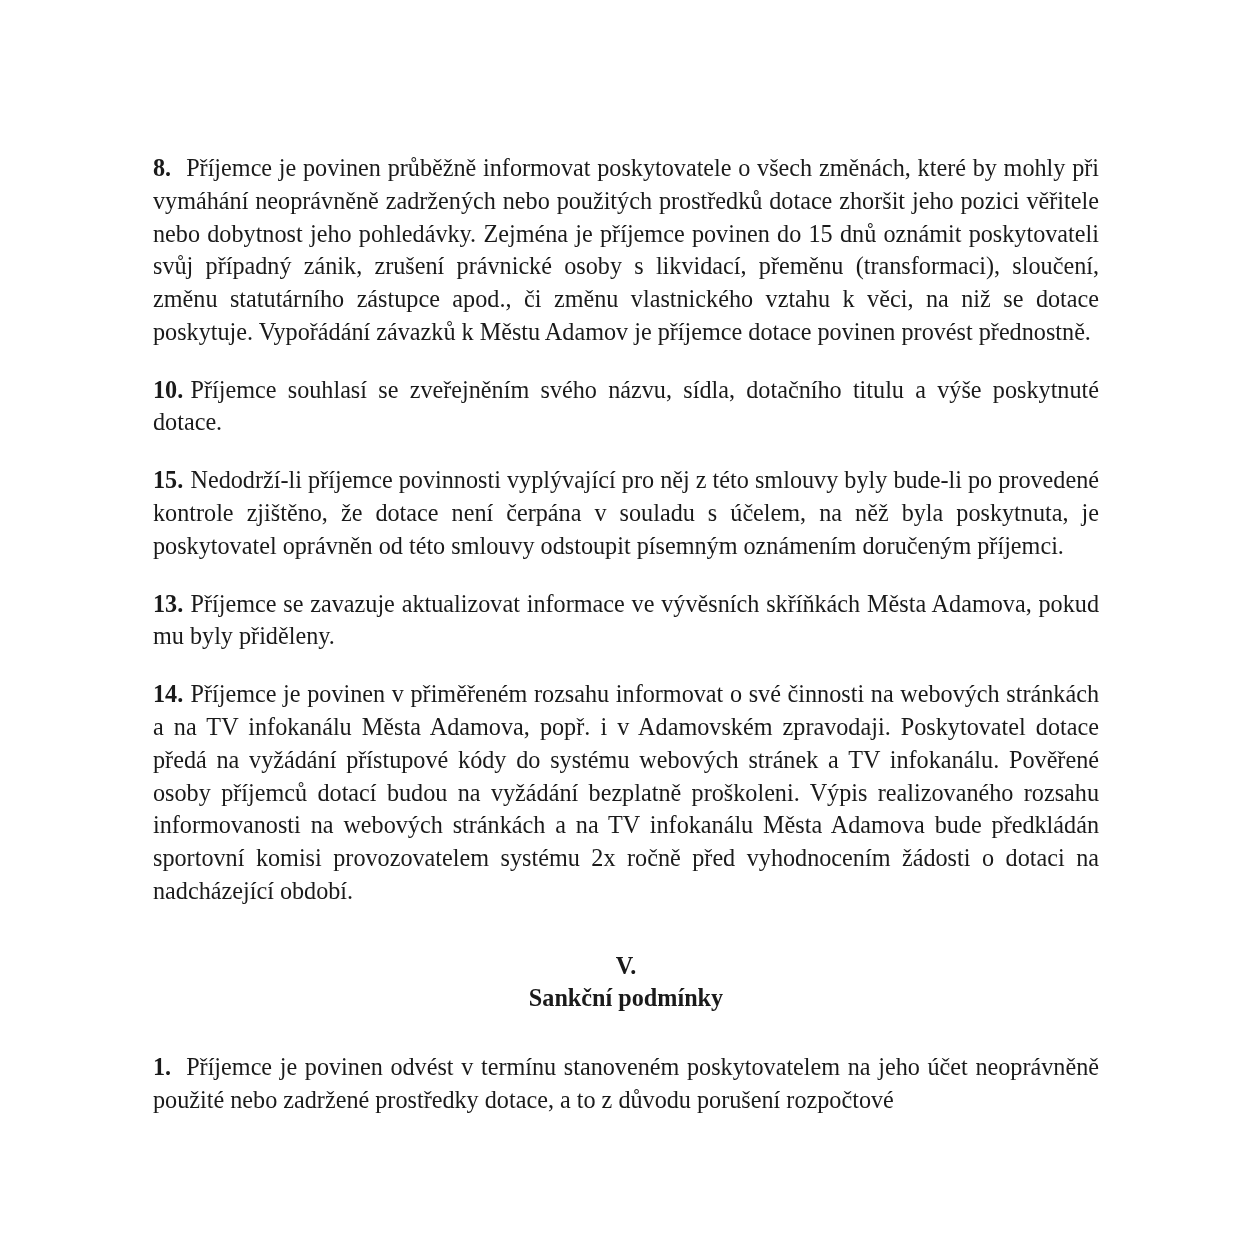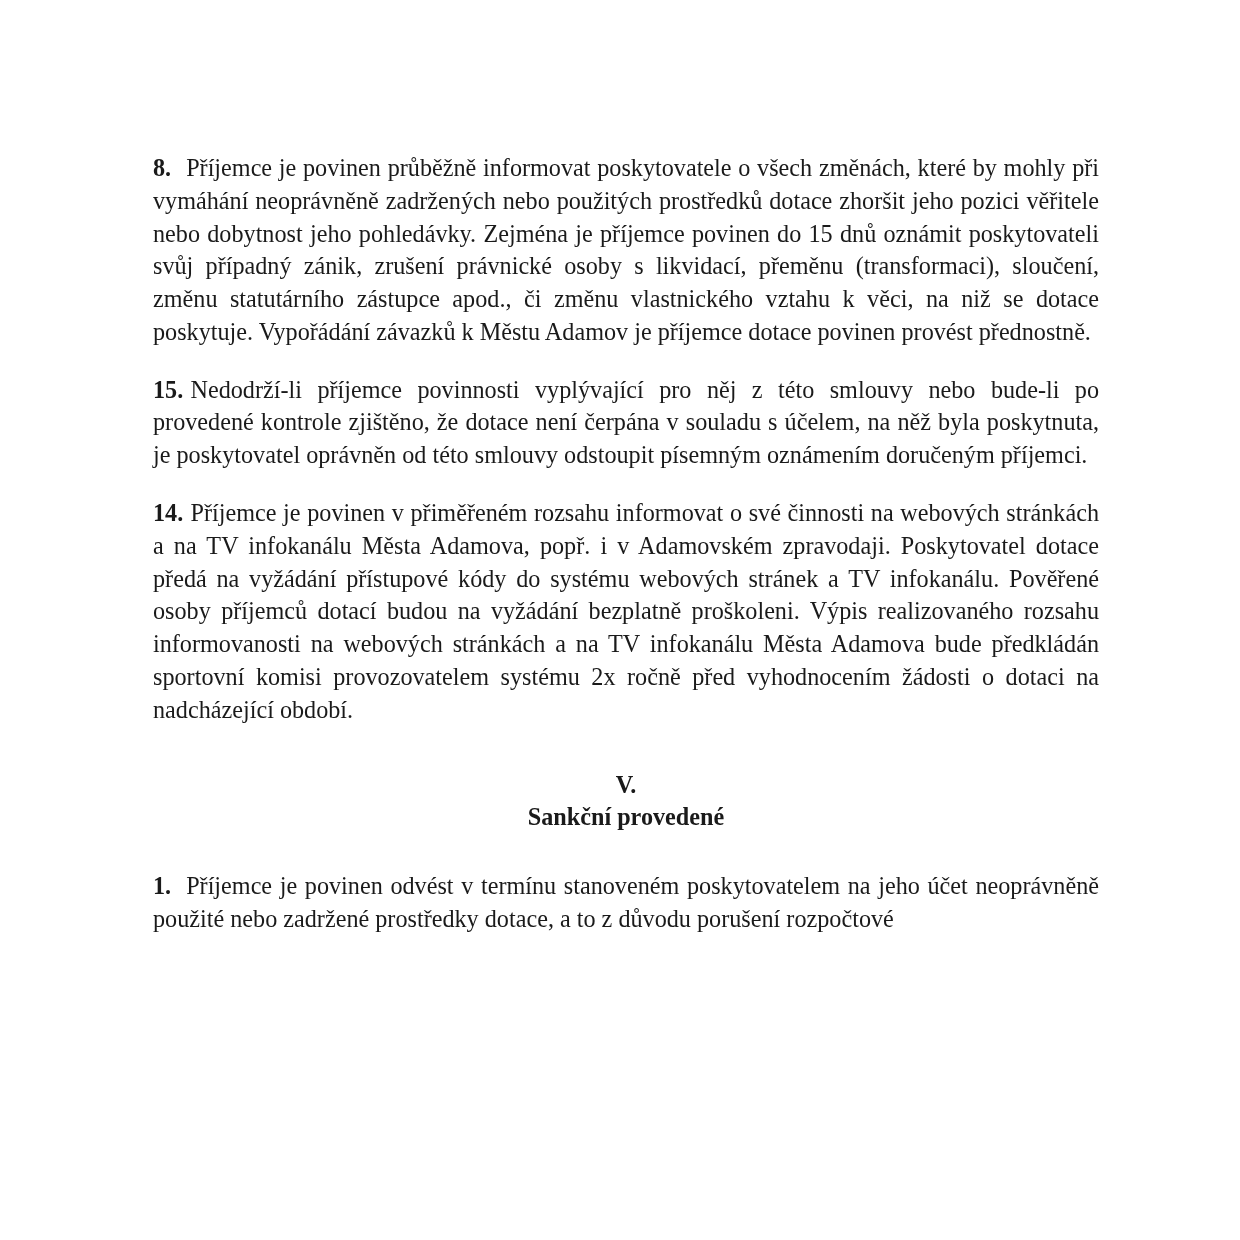--- a/index.html
+++ b/index.html
@@ -71,30 +71,32 @@
 </style>
 </head>
 <body>
 
 <div class="page">
   <div class="content">
 
     <p class="clause"><span class="num">8.</span><span class="gap-wide"></span><span>Příjemce je povinen průběžně informovat poskytovatele o všech změnách, které by mohly při vymáhání neoprávněně zadržených nebo použitých prostředků dotace zhoršit jeho pozici věřitele nebo dobytnost jeho pohledávky. Zejména je příjemce povinen do 15 dnů oznámit poskytovateli svůj případný zánik, zrušení právnické osoby s likvidací, přeměnu (transformaci), sloučení, změnu statutárního zástupce apod., či změnu vlastnického vztahu k věci, na niž se dotace poskytuje. Vypořádání závazků k Městu Adamov je příjemce dotace povinen provést přednostně.</span></p>
 
 
+    <p class="clause"><span class="num">10.</span><span class="gap-narrow"></span><span>Příjemce souhlasí se zveřejněním svého názvu, sídla, dotačního titulu a výše poskytnuté dotace.</span></p>
 
-    <p class="clause"><span class="num">15.</span><span class="gap-narrow"></span><span>Nedodrží-li příjemce povinnosti vyplývající pro něj z této smlouvy nebo bude-li po provedené kontrole zjištěno, že dotace není čerpána v souladu s účelem, na něž byla poskytnuta, je poskytovatel oprávněn od této smlouvy odstoupit písemným oznámením doručeným příjemci.</span></p>
+    <p class="clause"><span class="num">15.</span><span class="gap-narrow"></span><span>Nedodrží-li příjemce povinnosti vyplývající pro něj z této smlouvy byly bude-li po provedené kontrole zjištěno, že dotace není čerpána v souladu s účelem, na něž byla poskytnuta, je poskytovatel oprávněn od této smlouvy odstoupit písemným oznámením doručeným příjemci.</span></p>
 
 
+    <p class="clause"><span class="num">13.</span><span class="gap-narrow"></span><span>Příjemce se zavazuje aktualizovat informace ve vývěsních skříňkách Města Adamova, pokud mu byly přiděleny.</span></p>
 
     <p class="clause"><span class="num">14.</span><span class="gap-narrow"></span><span>Příjemce je povinen v přiměřeném rozsahu informovat o své činnosti na webových stránkách a na TV infokanálu Města Adamova, popř. i v Adamovském zpravodaji. Poskytovatel dotace předá na vyžádání přístupové kódy do systému webových stránek a TV infokanálu. Pověřené osoby příjemců dotací budou na vyžádání bezplatně proškoleni. Výpis realizovaného rozsahu informovanosti na webových stránkách a na TV infokanálu Města Adamova bude předkládán sportovní komisi provozovatelem systému 2x ročně před vyhodnocením žádosti o dotaci na nadcházející období.</span></p>
 
     <div class="heading-block">
       <div class="section-heading">
         <span class="roman">V.</span>
-        <span class="title">Sankční provedené</span>
+        <span class="title">Sankční podmínky</span>
       </div>
     </div>
 
     <p class="clause clause-tail"><span class="num">1.</span><span class="gap-wide"></span><span>Příjemce je povinen odvést v termínu stanoveném poskytovatelem na jeho účet neoprávněně použité nebo zadržené prostředky dotace, a to z důvodu porušení rozpočtové</span></p>
 
   </div>
 </div>
 
 </body></html>

